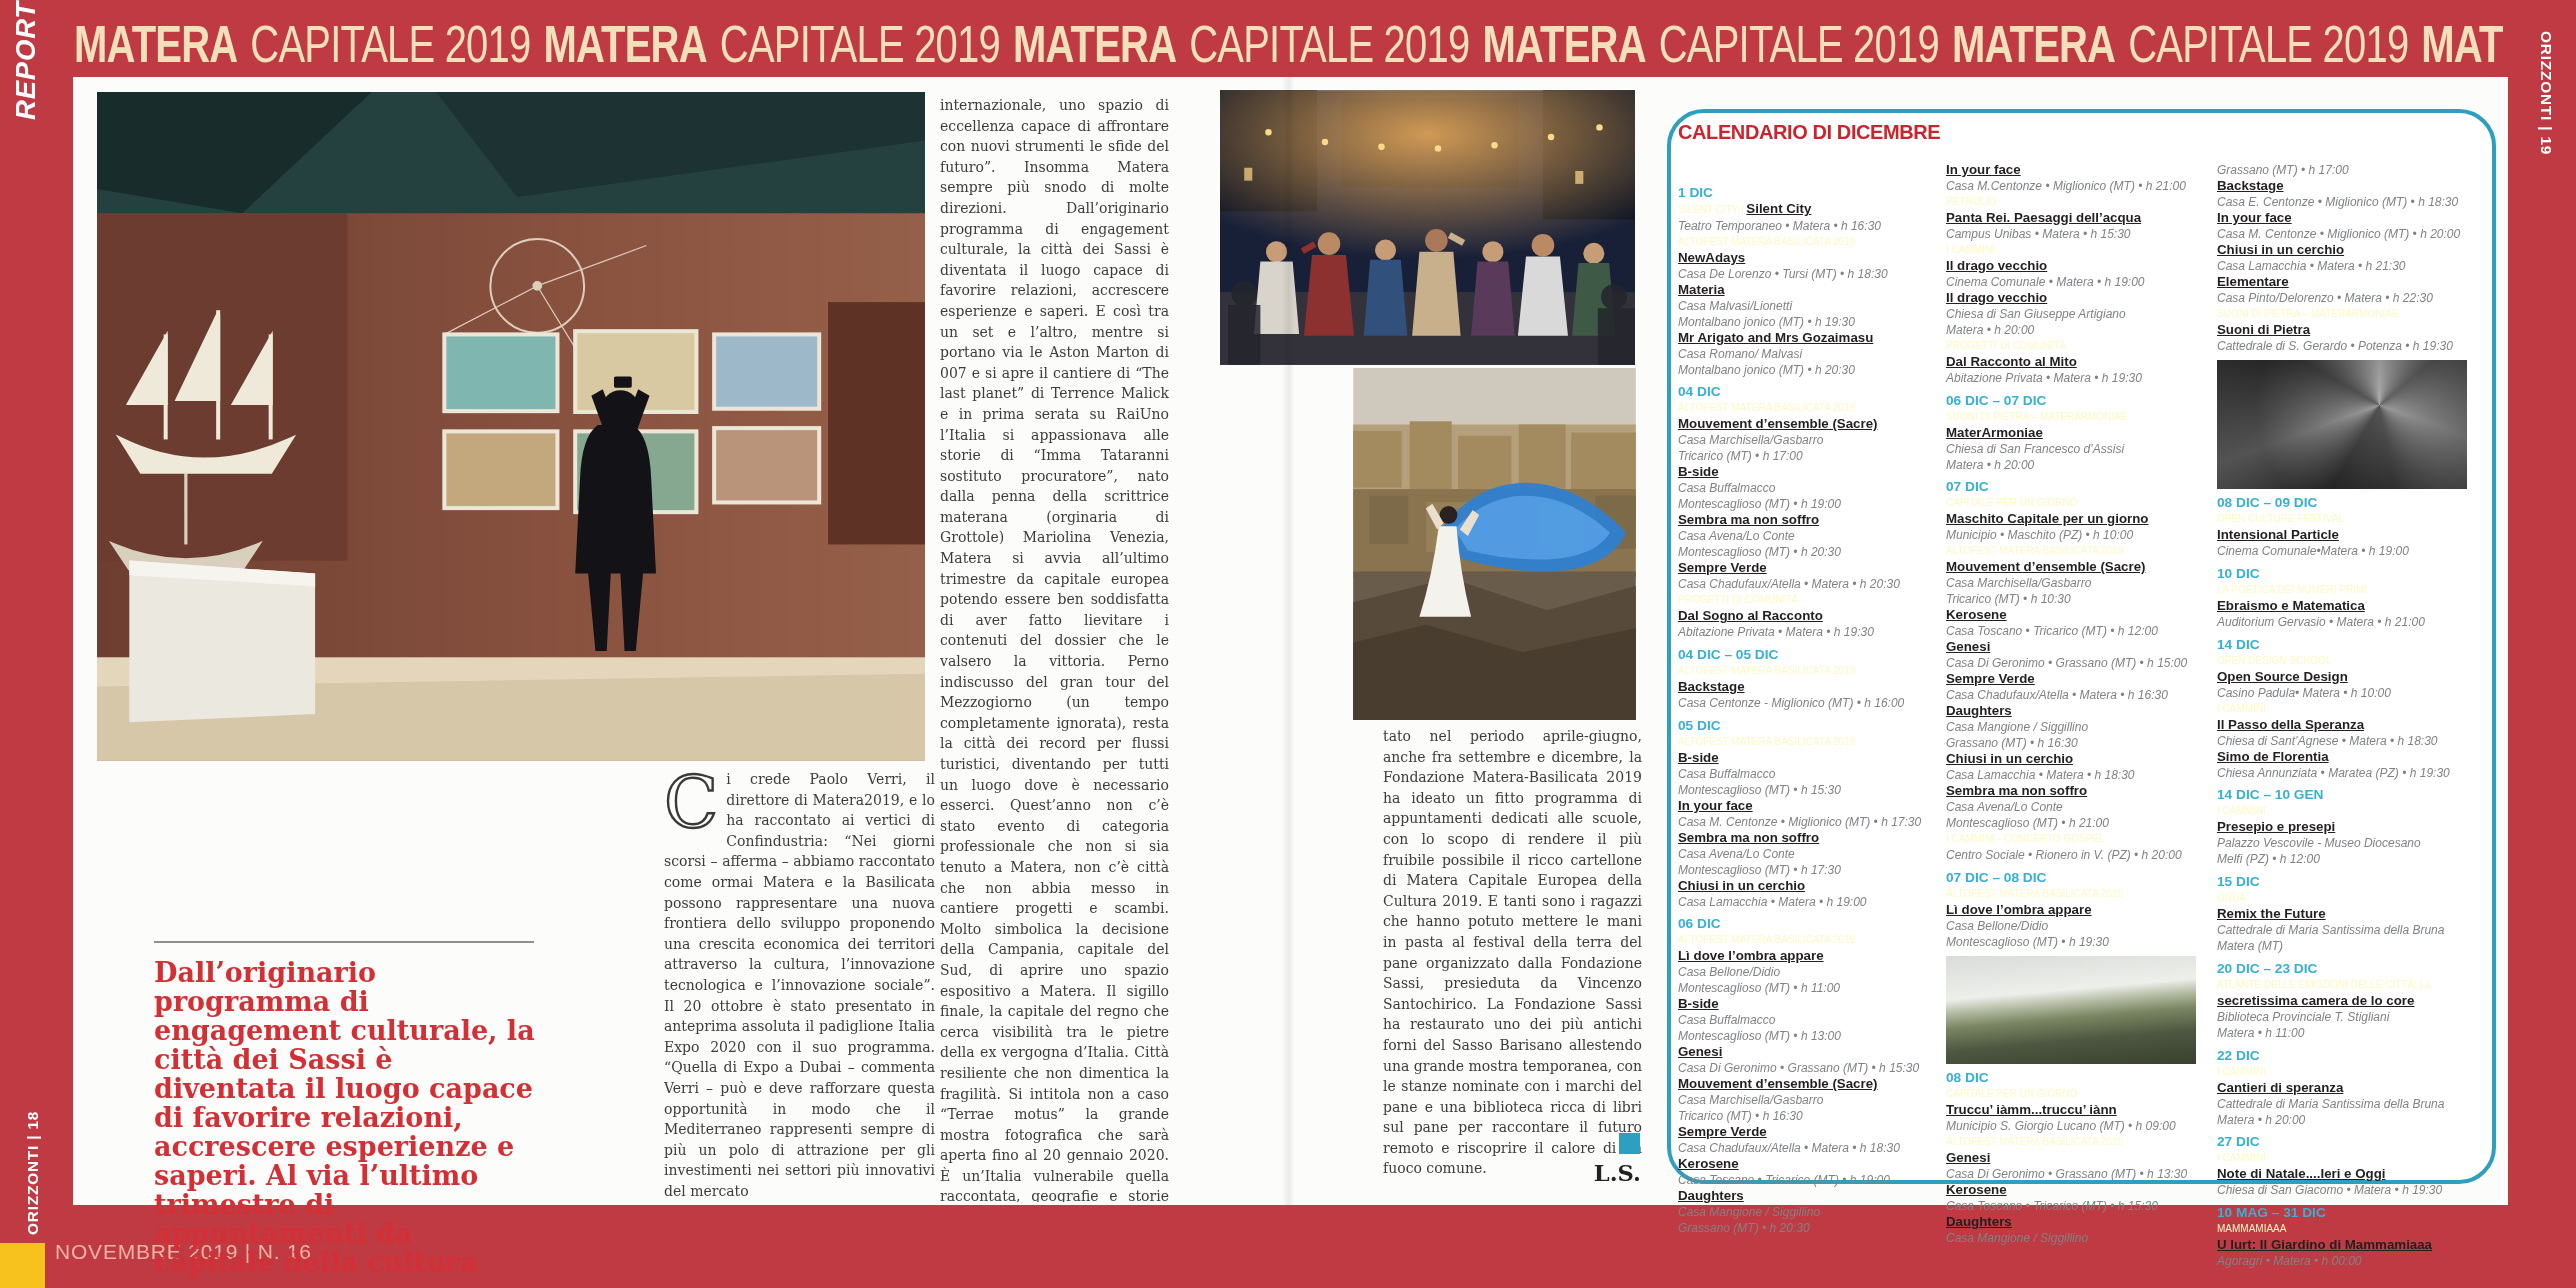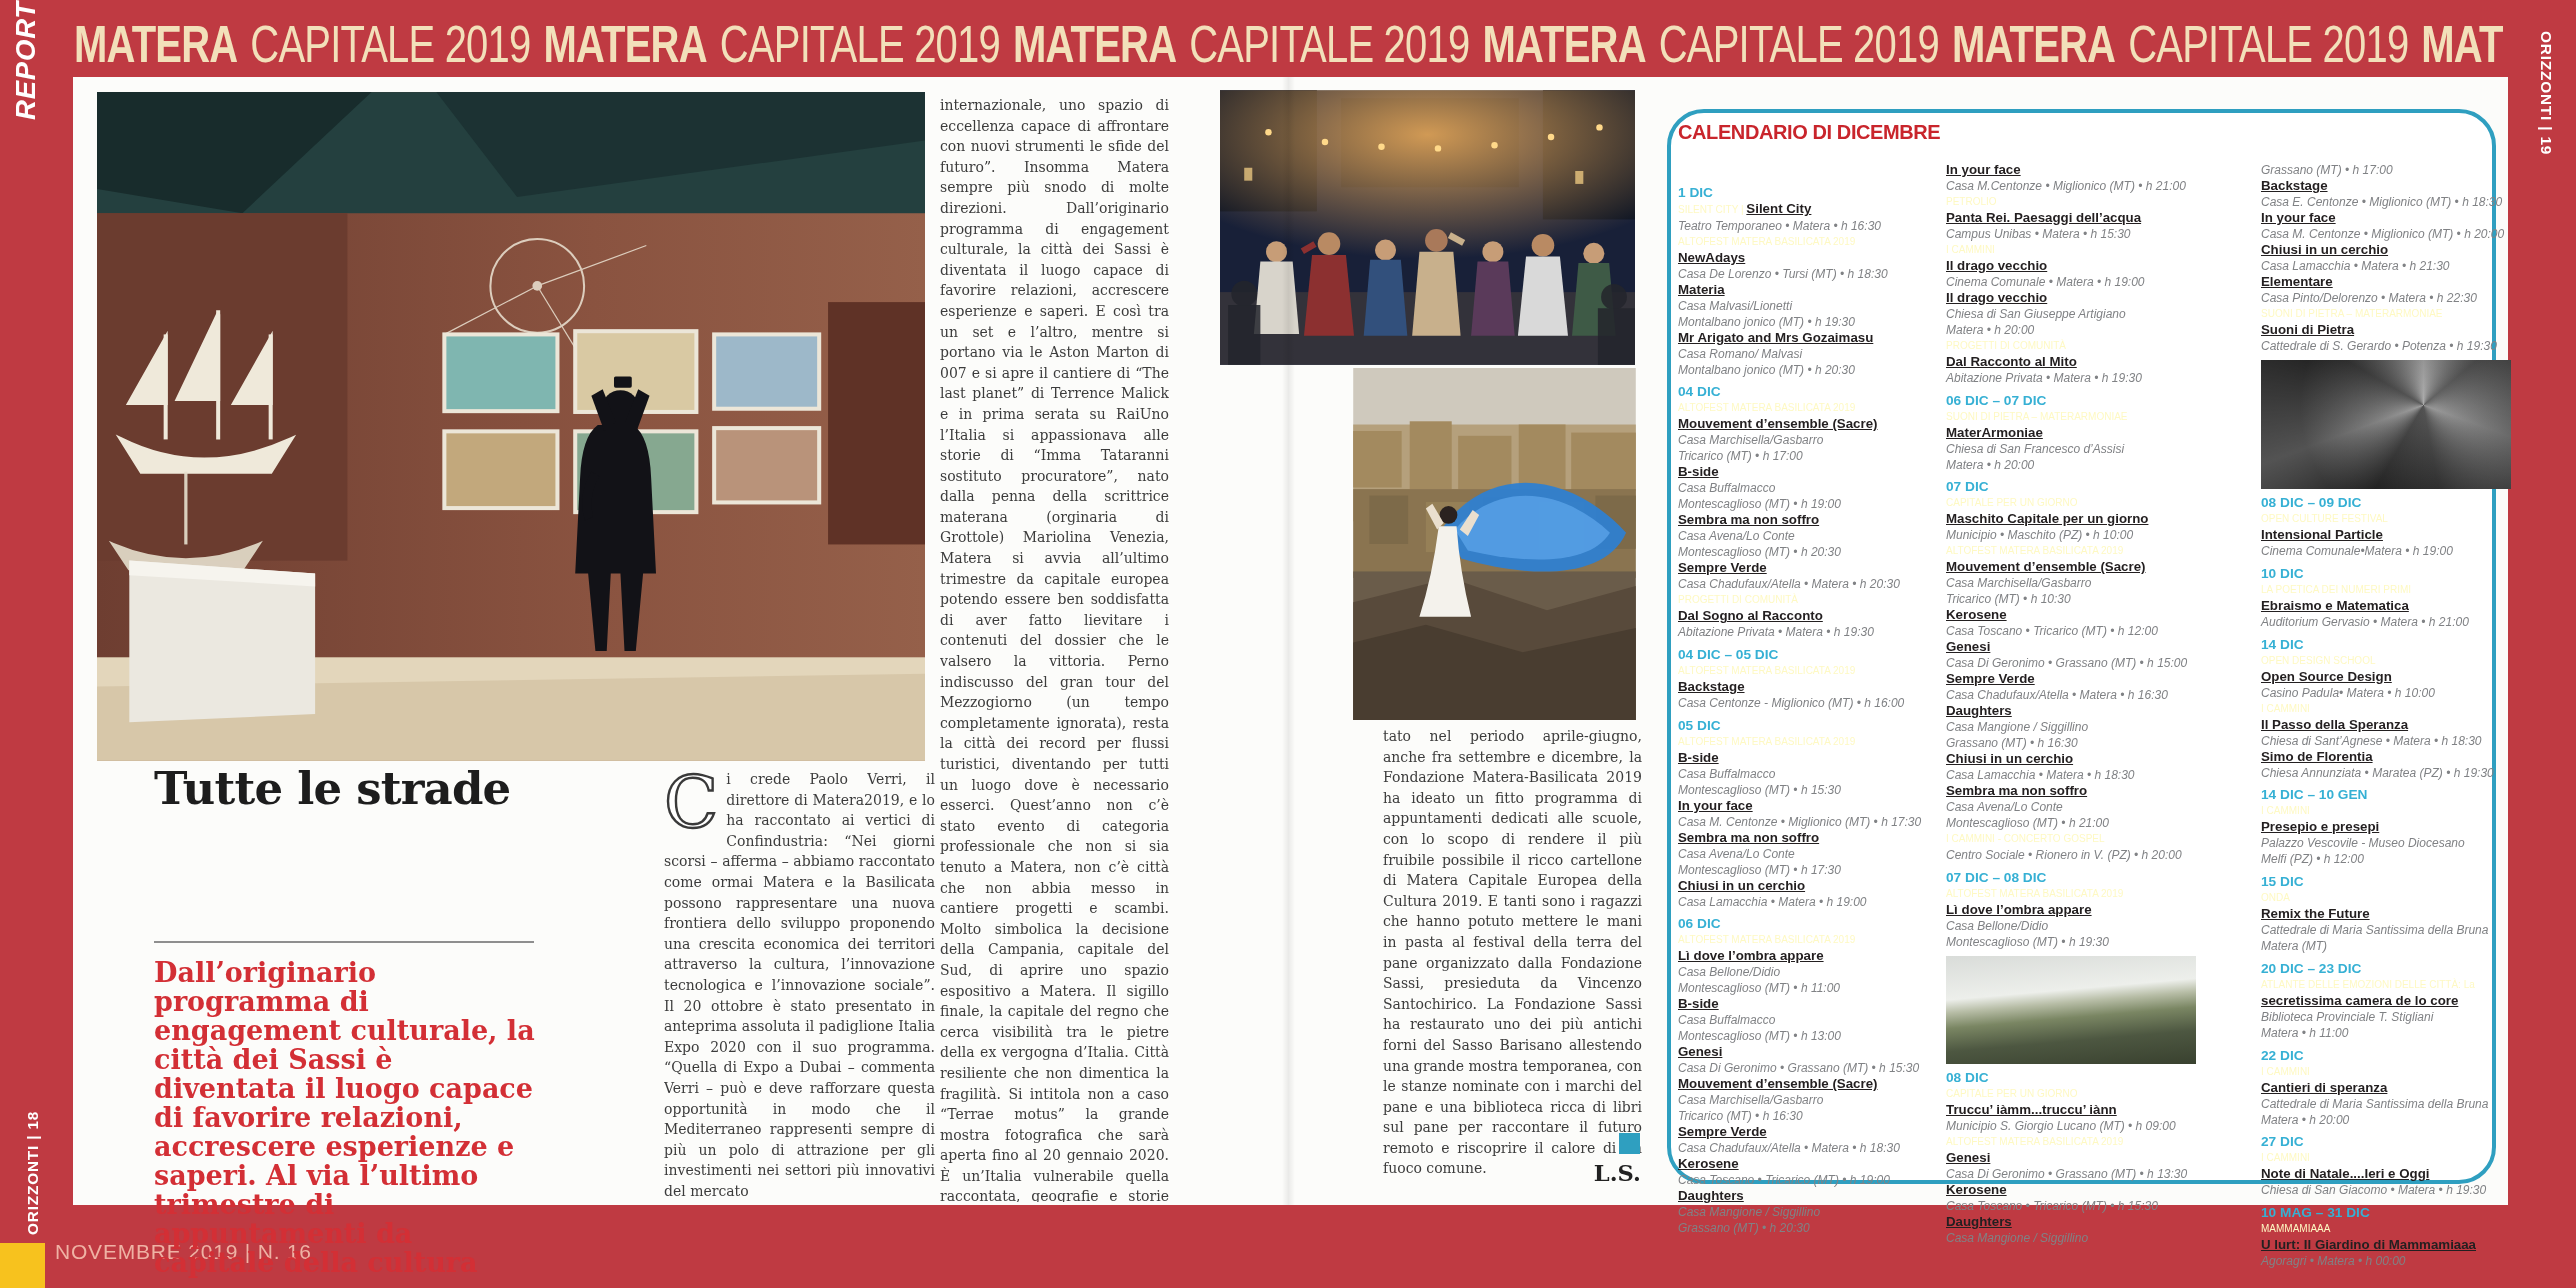--- a/index.html
+++ b/index.html
@@ -39,21 +39,21 @@
   .museum{left:97px;top:92px;width:828px;height:669px;}
   .dance{left:1220px;top:90px;width:415px;height:275px;}
   .matera{left:1353px;top:368px;width:283px;height:352px;}
 
   
   .calbox{position:absolute;left:1667px;top:109px;width:829px;height:1075px;border:4.8px solid #2f9fc0;border-radius:37px;background:#fff;box-sizing:border-box;}
   .cal-title{position:absolute;left:1678px;top:121px;font-size:20px;font-weight:800;color:#c9252c;letter-spacing:-0.4px;}
   .cal-col{position:absolute;top:162px;width:250px;}
   .cal-col.c1{left:1678px;top:166px;margin-top:12px;}
   .cal-col.c2{left:1946px;}
-  .cal-col.c3{left:2217px;margin-left:44px;}
+  .cal-col.c3{left:2217px;}
   .cal-col div{white-space:nowrap;}
   .cd{color:#36b0d4;font-weight:700;font-size:13.7px;line-height:17px;margin-top:5.7px;}
   .cc{color:#fef9c3;font-size:10px;line-height:16px;}
   .ce{color:#231f20;font-weight:700;font-size:13.3px;line-height:16px;text-decoration:underline;}
   .cv{color:#808285;font-style:italic;font-size:12px;line-height:16px;}
   .cmix .cc,.cmix .ce{display:inline;}
   .cal-photo{margin:5.7px 0;width:100%;}
   .cal-photo-murgia{height:108px;background:
      linear-gradient(175deg,#d9dcd9 0%,#edefeb 34%,#b7bda6 44%,#7a8663 56%,#4d5741 74%,#39412f 100%);}
   .cal-photo-abstract{height:129px;background:
@@ -230,21 +230,20 @@
     <path d="M126 200 C 178 140, 258 148, 318 204 C 292 246, 210 242, 142 226 Z" fill="#5aa2e8" opacity="0.8"></path>
 
     <circle cx="118" cy="182" r="11" fill="#2a2220"></circle>
     <path d="M106 196 q-8 62 -24 112 h64 q-14 -56 -18 -112 z" fill="#f4f2ec"></path>
     <path d="M104 200 l-14 -26 8 -6 14 24 z" fill="#eadfce"></path>
     <path d="M132 200 l16 -24 8 6 -14 26 z" fill="#eadfce"></path>
   </svg>
 </div>
 
 <div class="headline">
-  <div>Tutte le strade</div>
 </div>
 <div class="rule"></div>
 <div class="standfirst">Dall’originario programma di engagement culturale, la città dei Sassi è diventata il luogo capace di favorire relazioni, accrescere esperienze e saperi. Al via l’ultimo trimestre di appuntamenti da capitale della cultura</div>
 
 <div class="bodycol col-intro">
   <span class="dropcap">C</span><span>i crede Paolo Verri, il direttore di Matera2019, e lo ha raccontato ai vertici di Confindustria: “Nei giorni scorsi – afferma – abbiamo raccontato come ormai Matera e la Basilicata possono rappresentare una nuova frontiera dello sviluppo proponendo una crescita economica dei territori attraverso la cultura, l’innovazione tecnologica e l’innovazione sociale”. Il 20 ottobre è stato presentato in anteprima assoluta il padiglione Italia Expo 2020 con il suo programma. “Quella di Expo a Dubai – commenta Verri – può e deve rafforzare questa opportunità in modo che il Mediterraneo rappresenti sempre di più un polo di attrazione per gli investimenti nei settori più innovativi del mercato</span>
 </div>
 <div class="bodycol col-one">internazionale, uno spazio di eccellenza capace di affrontare con nuovi strumenti le sfide del futuro”. Insomma Matera sempre più snodo di molte direzioni. Dall’originario programma di engagement culturale, la città dei Sassi è diventata il luogo capace di favorire relazioni, accrescere esperienze e saperi. E così tra un set e l’altro, mentre si portano via le Aston Marton di 007 e si apre il cantiere di “The last planet” di Terrence Malick e in prima serata su RaiUno l’Italia si appassionava alle storie di “Imma Tataranni sostituto procuratore”, nato dalla penna della scrittrice materana (orginaria di Grottole) Mariolina Venezia, Matera si avvia all’ultimo trimestre da capitale europea potendo essere ben soddisfatta di aver fatto lievitare i contenuti del dossier che le valsero la vittoria. Perno indiscusso del gran tour del Mezzogiorno (un tempo completamente ignorata), resta la città dei record per flussi turistici, diventando per tutti un luogo dove è necessario esserci. Quest’anno non c’è stato evento di categoria professionale che non si sia tenuto a Matera, non c’è città che non abbia messo in cantiere progetti e scambi. Molto simbolica la decisione della Campania, capitale del Sud, di aprire uno spazio espositivo a Matera. Il sigillo finale, la capitale del regno che cerca visibilità tra le pietre della ex vergogna d’Italia. Città resiliente che non dimentica la fragilità. Si intitola non a caso “Terrae motus” la grande mostra fotografica che sarà aperta fino al 20 gennaio 2020. È un’Italia vulnerabile quella raccontata, geografie e storie dell’Italia fragile negli spazi espositivi di palazzo Acito. Fino al 20 gennaio sarà aperta anche la mostra “Mediterranea, visioni di un mare antico e complesso” (Museo archeologico nazionale Domenico Ridola, organizzata dall’Agenzia spaziale italiana e Telespazio), che intende raccontare la bellezza del continente marino, ma anche le insidie, con un percorso espositivo di immagini satellitari inedite. Come già sperimen-</div>
 <div class="bodycol col-three">tato nel periodo aprile-giugno, anche fra settembre e dicembre, la Fondazione Matera-Basilicata 2019 ha ideato un fitto programma di appuntamenti dedicati alle scuole, con lo scopo di rendere il più fruibile possibile il ricco cartellone di Matera Capitale Europea della Cultura 2019. E tanti sono i ragazzi che hanno potuto mettere le mani in pasta al festival della terra del pane organizzato dalla Fondazione Sassi, presieduta da Vincenzo Santochirico. La Fondazione Sassi ha restaurato uno dei più antichi forni del Sasso Barisano allestendo una grande mostra temporanea, con le stanze nominate con i marchi del pane e una biblioteca ricca di libri sul pane per raccontare il futuro remoto e riscoprire il calore di un fuoco comune.</div>
 <div class="byline-square"></div>

